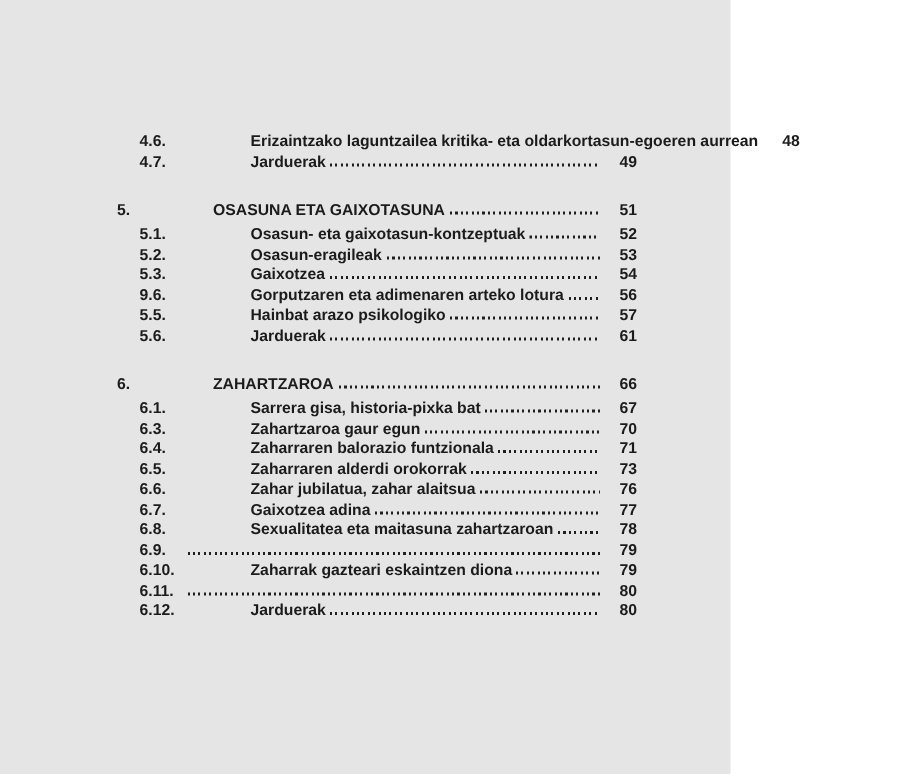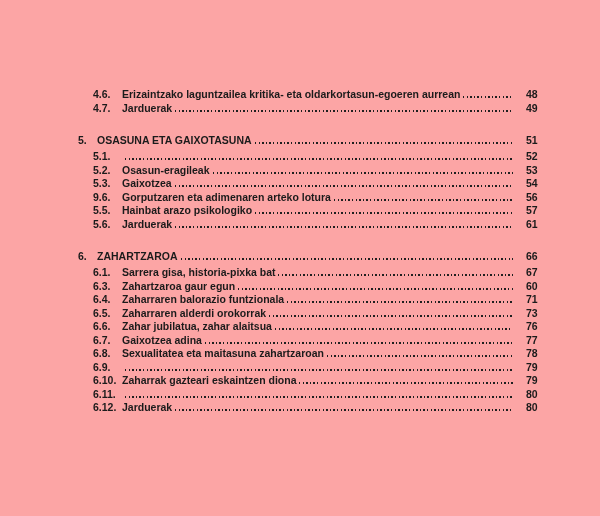--- a/index.html
+++ b/index.html
@@ -7,22 +7,22 @@
     width: 600px; height: 516px;
     background: #ffffff;
     font-family: "Liberation Sans", sans-serif;
     font-weight: 700;
     color: #1b1b1b;
     overflow: hidden;
   }
   .page {
     position: absolute;
     left: 0; top: 0;
-    width: 600px; height: 516px;
-    background: #fca5a5;
+    width: 487px; height: 516px;
+    background: #e5e5e5;
   }
   .toc {
     position: absolute;
     top: 88px; left: 0; right: 0;
   }
   .row {
     display: flex;
     align-items: baseline;
     height: 13.5px;
     line-height: 13.5px;
@@ -38,21 +38,21 @@
   .section { margin-top: 19px; }
   .section.first { margin-top: 0; }
   .num {
     flex: 0 0 29px;
     min-width: 29px;
   }
   .chapter .num {
     flex: 0 0 19px;
     min-width: 19px;
   }
-  .label { flex: 0 0 auto; }
+  .label { flex: 0 0 auto; margin-left: 45px; }
   .leader {
     flex: 1 1 auto;
     height: 2px;
     margin-left: 3px;
     margin-right: 2px;
     background: repeating-linear-gradient(to right, #1f1f1f 0 1.4px, transparent 1.4px 3.6px);
   }
   .pagenum {
     flex: 0 0 26px;
     margin-left: 11px;
@@ -82,20 +82,21 @@
 
     <div class="section">
       <div class="row chapter">
         <span class="num">5.</span>
         <span class="label">OSASUNA ETA GAIXOTASUNA</span>
         <span class="leader"></span>
         <span class="pagenum">51</span>
       </div>
       <div class="row item">
         <span class="num">5.1.</span>
+        <span class="label">Osasun- eta gaixotasun-kontzeptuak</span>
         <span class="leader"></span>
         <span class="pagenum">52</span>
       </div>
       <div class="row item">
         <span class="num">5.2.</span>
         <span class="label">Osasun-eragileak</span>
         <span class="leader"></span>
         <span class="pagenum">53</span>
       </div>
       <div class="row item">
@@ -134,21 +135,21 @@
       <div class="row item">
         <span class="num">6.1.</span>
         <span class="label">Sarrera gisa, historia-pixka bat</span>
         <span class="leader"></span>
         <span class="pagenum">67</span>
       </div>
       <div class="row item">
         <span class="num">6.3.</span>
         <span class="label">Zahartzaroa gaur egun</span>
         <span class="leader"></span>
-        <span class="pagenum">60</span>
+        <span class="pagenum">70</span>
       </div>
       <div class="row item">
         <span class="num">6.4.</span>
         <span class="label">Zaharraren balorazio funtzionala</span>
         <span class="leader"></span>
         <span class="pagenum">71</span>
       </div>
       <div class="row item">
         <span class="num">6.5.</span>
         <span class="label">Zaharraren alderdi orokorrak</span>

